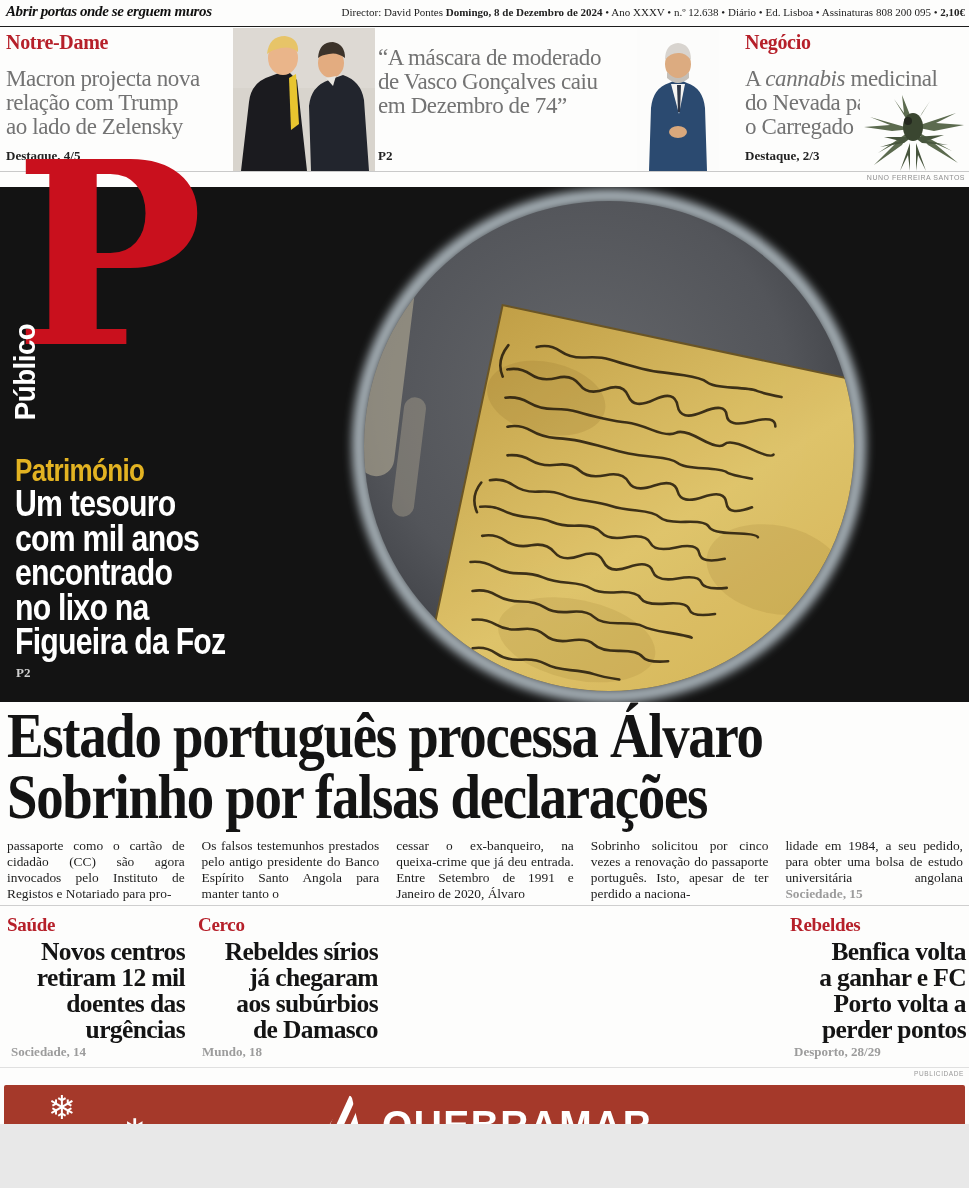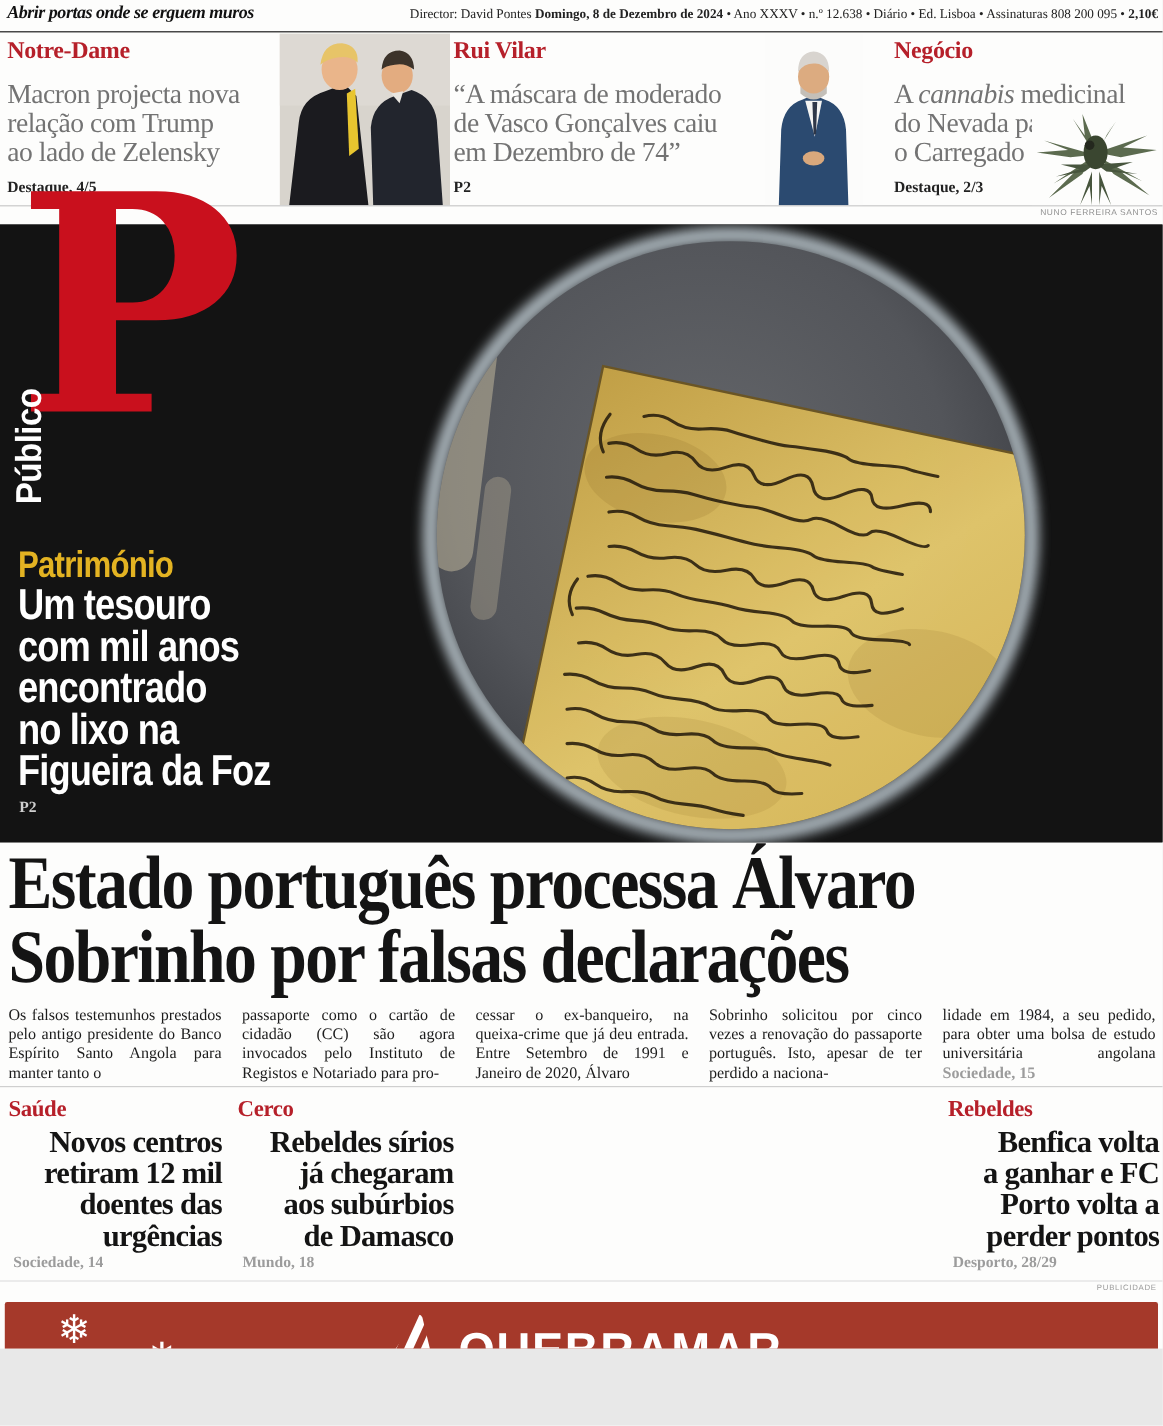--- a/index.html
+++ b/index.html
@@ -96,21 +96,20 @@
         <path d="M34,26 Q36,8 52,8 Q66,10 65,24 Q58,18 48,20 Q38,22 34,26 Z" fill="#e7c468"></path>
         <path d="M56,50 L63,46 L66,96 L58,102 Z" fill="#e8c52f"></path>
         <path d="M78,143 L76,78 Q78,58 96,52 L110,47 Q128,53 131,72 L136,143 Z" fill="#22252d"></path>
         <ellipse cx="98" cy="35" rx="13" ry="15" fill="#e3ac80"></ellipse>
         <path d="M85,30 Q86,14 100,14 Q112,16 112,30 Q104,24 96,26 Q88,27 85,30 Z" fill="#3c332a"></path>
         <path d="M93,50 L103,48 L100,58 Z" fill="#e9e6e0"></path>
       </svg>
     </div>
 
     <article class="story story2">
-      <div class="kicker">Rui Vilar</div>
       <div class="tstitle">“A máscara de moderado
 de Vasco Gonçalves caiu
 em Dezembro de 74”</div>
       <div class="tsref">P2</div>
     </article>
 
     <div class="photo" style="left:637px; top:1px;">
       <svg width="82" height="143" viewBox="0 0 82 143">
         <rect width="82" height="143" fill="#fcfcfb"></rect>
         <path d="M12,143 L14,80 Q16,60 32,55 L41,51 L50,55 Q66,60 68,80 L70,143 Z" fill="#2b4a70"></path>
@@ -215,22 +214,22 @@
 com mil anos
 encontrado
 no lixo na
 Figueira da Foz</div>
     <div class="hero-ref">P2</div>
   </section>
 
   <h1 class="lead-h1">Estado português processa Álvaro
 Sobrinho por falsas declarações</h1>
   <div class="leadcols">
+    <p>passaporte como o cartão de cidadão (CC) são agora invocados pelo Instituto de Registos e Notariado para pro-</p>
     <p>Os falsos testemunhos prestados pelo antigo presidente do Banco Espírito Santo Angola para manter tanto o</p>
-    <p>passaporte como o cartão de cidadão (CC) são agora invocados pelo Instituto de Registos e Notariado para pro-</p>
     <p>cessar o ex-banqueiro, na queixa-crime que já deu entrada. Entre Setembro de 1991 e Janeiro de 2020, Álvaro</p>
     <p>Sobrinho solicitou por cinco vezes a renovação do passaporte português. Isto, apesar de ter perdido a naciona-</p>
     <p><span>lidade em 1984, a seu pedido, para obter uma bolsa de estudo universitária angolana</span> <span class="ref-grey">Sociedade, 15</span></p>
   </div>
 
   <div class="rule-mid"></div>
 
   <section class="bstrip">
     <article class="bstory bs1">
       <div class="bk">Saúde</div>

